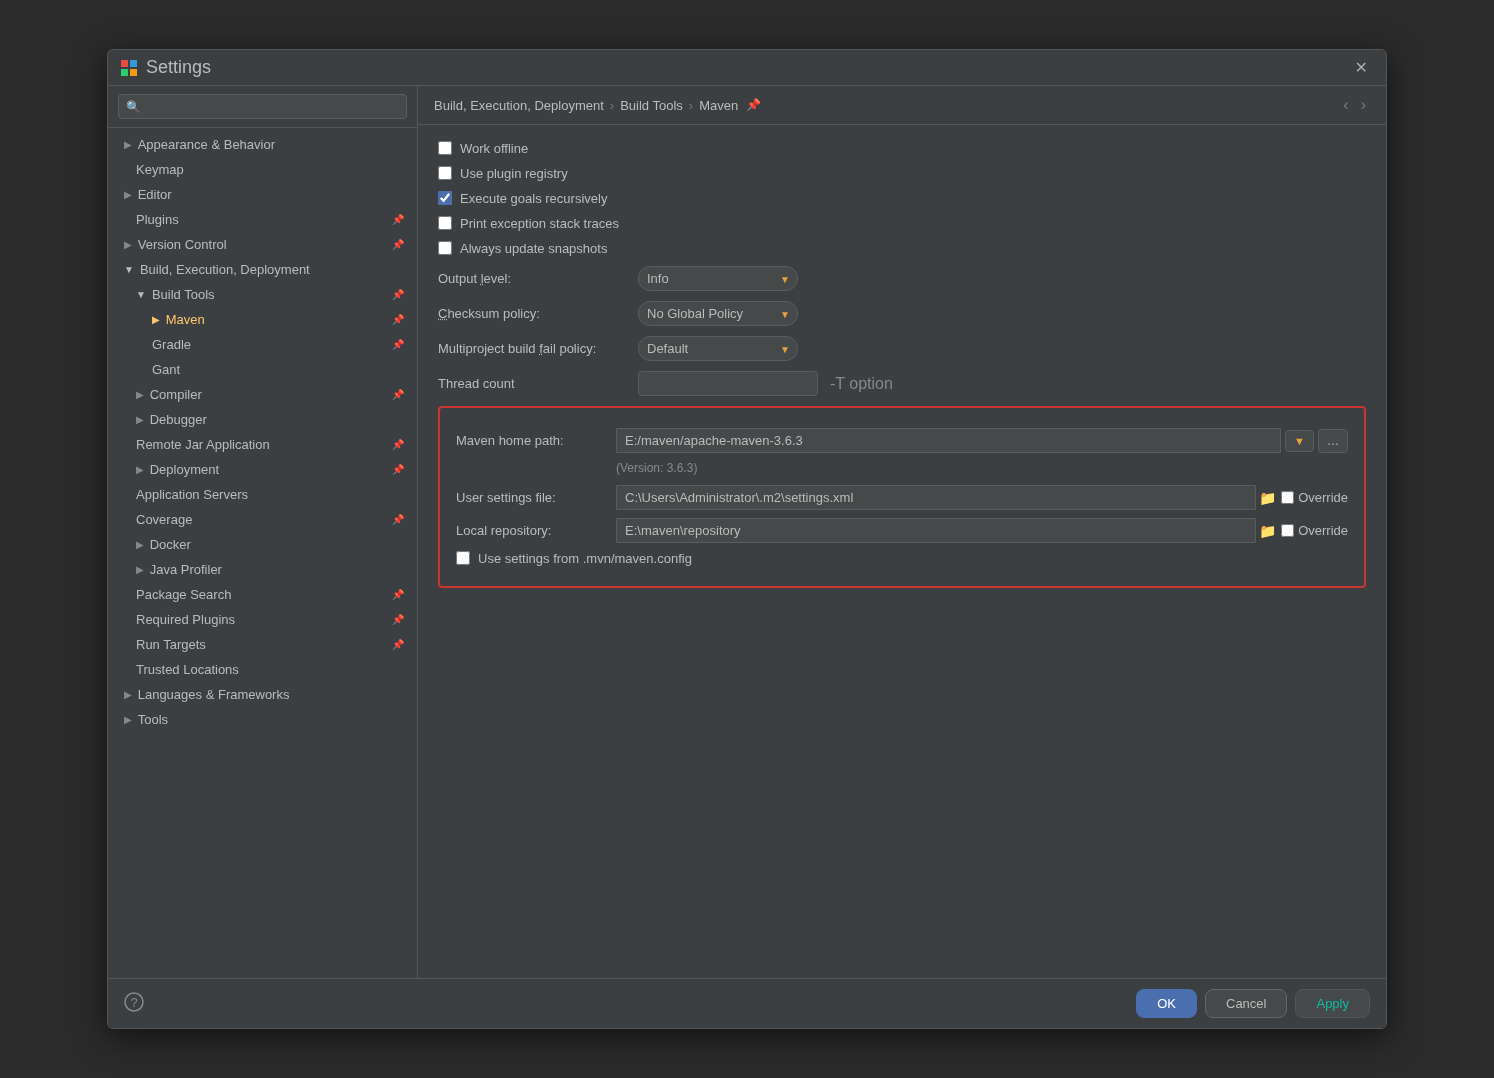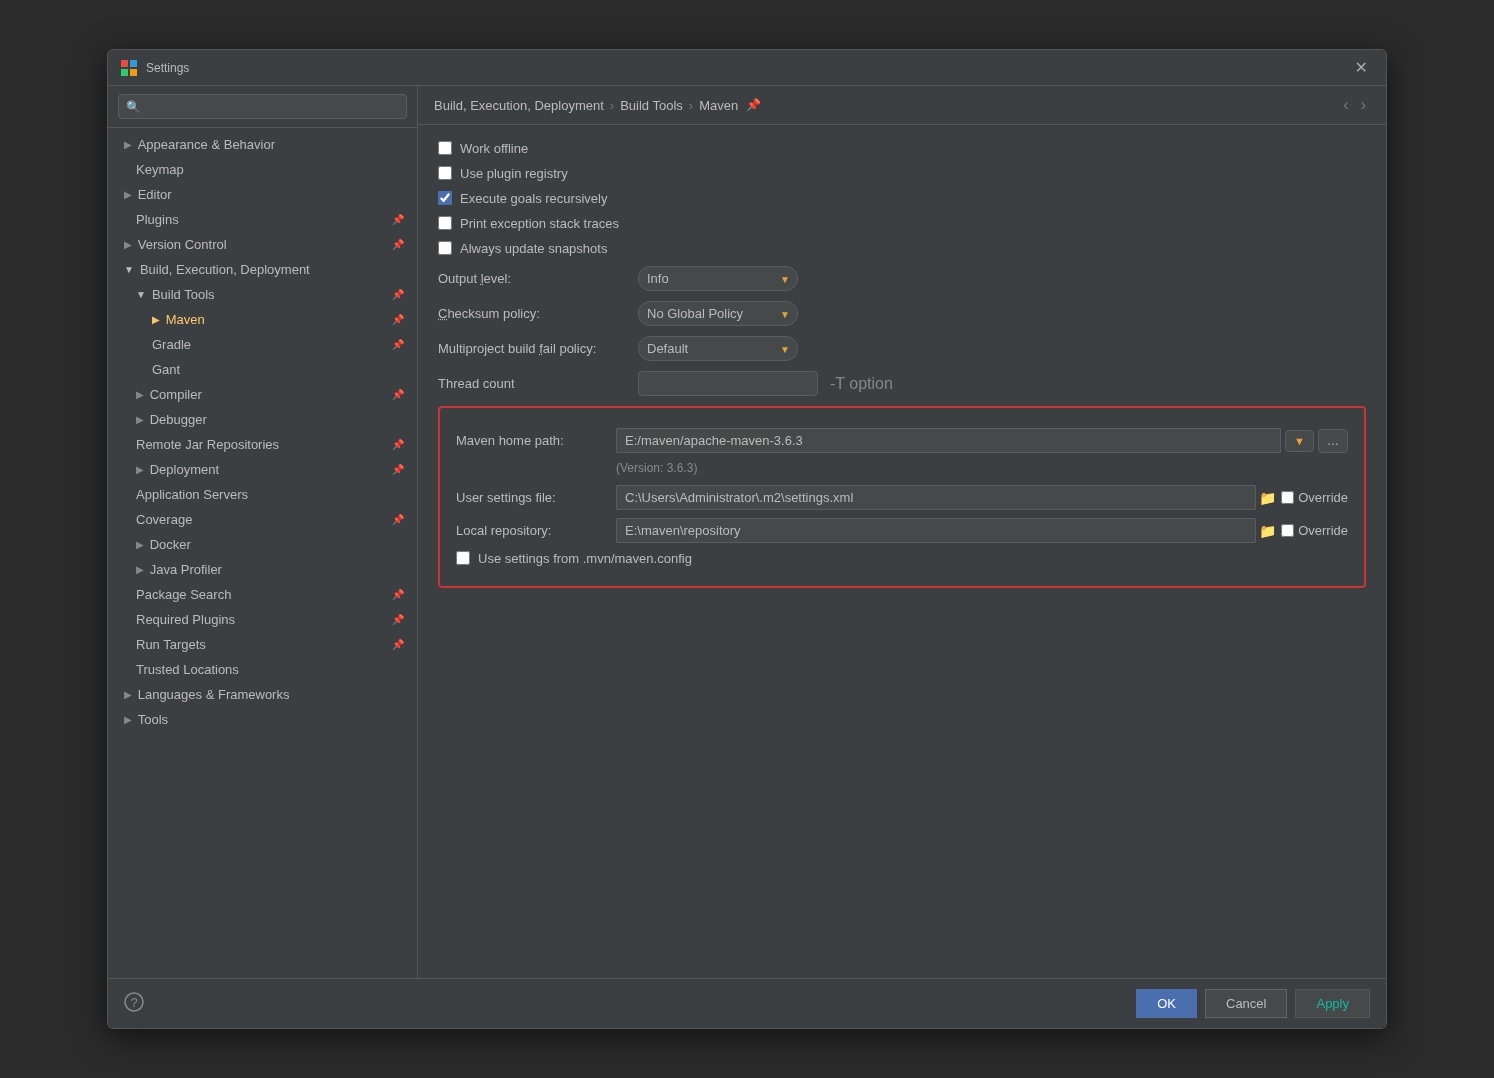--- a/index.html
+++ b/index.html
@@ -39,21 +39,21 @@
       width: 18px;
       height: 18px;
       margin-right: 8px;
       display: flex;
       align-items: center;
       justify-content: center;
     }
     .title-bar-title {
       flex: 1;
       color: #bbb;
-      font-size: 12px;
+      font-size: 18px;
     }
     .title-bar-close {
       color: #aaa;
       font-size: 16px;
       cursor: pointer;
       padding: 2px 6px;
     }
     .main-content {
       display: flex;
       flex: 1;
@@ -313,21 +313,21 @@
       cursor: pointer;
     }
     .footer-buttons {
       margin-left: auto;
       display: flex;
       gap: 8px;
     }
     .btn {
       padding: 6px 20px;
       font-size: 13px;
-      border-radius: 0;
+      border-radius: 8px;
       cursor: pointer;
       border: 1px solid #666;
     }
     .btn-ok {
       background: #4b6eaf;
       color: #fff;
       border-color: #4b6eaf;
     }
     .btn-cancel {
       background: #45494a;
@@ -453,21 +453,21 @@
           <span>Compiler</span>
           <span class="pin-icon">📌</span>
         </div>
 
         <div class="nav-item nav-item-indent-1">
           <span class="arrow">▶</span>
           <span>Debugger</span>
         </div>
 
         <div class="nav-item nav-item-indent-1">
-          <span>Remote Jar Repositories</span>
+          <span>Remote Jar Application</span>
           <span class="pin-icon">📌</span>
         </div>
 
         <div class="nav-item nav-item-indent-1">
           <span class="arrow">▶</span>
           <span>Deployment</span>
           <span class="pin-icon">📌</span>
         </div>
 
         <div class="nav-item nav-item-indent-1">

